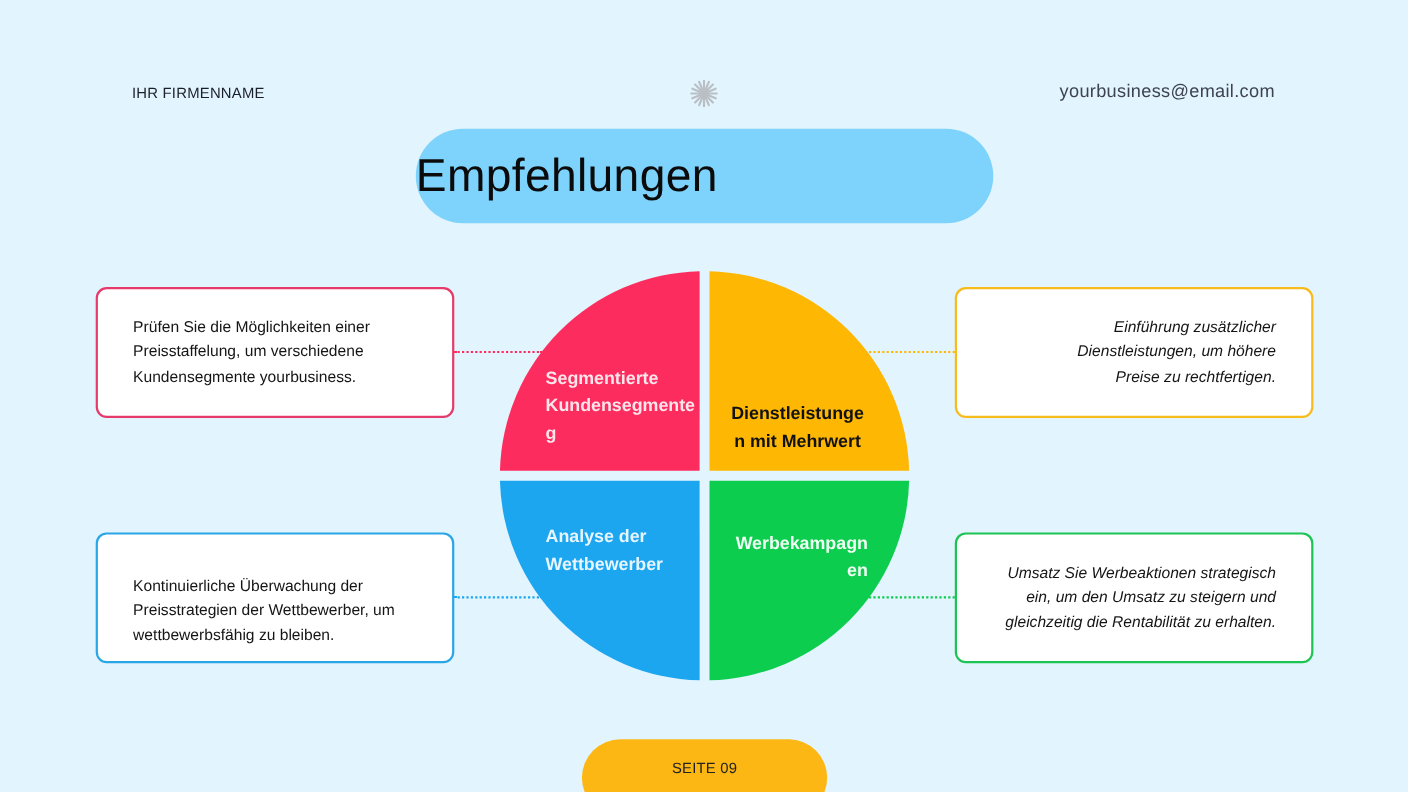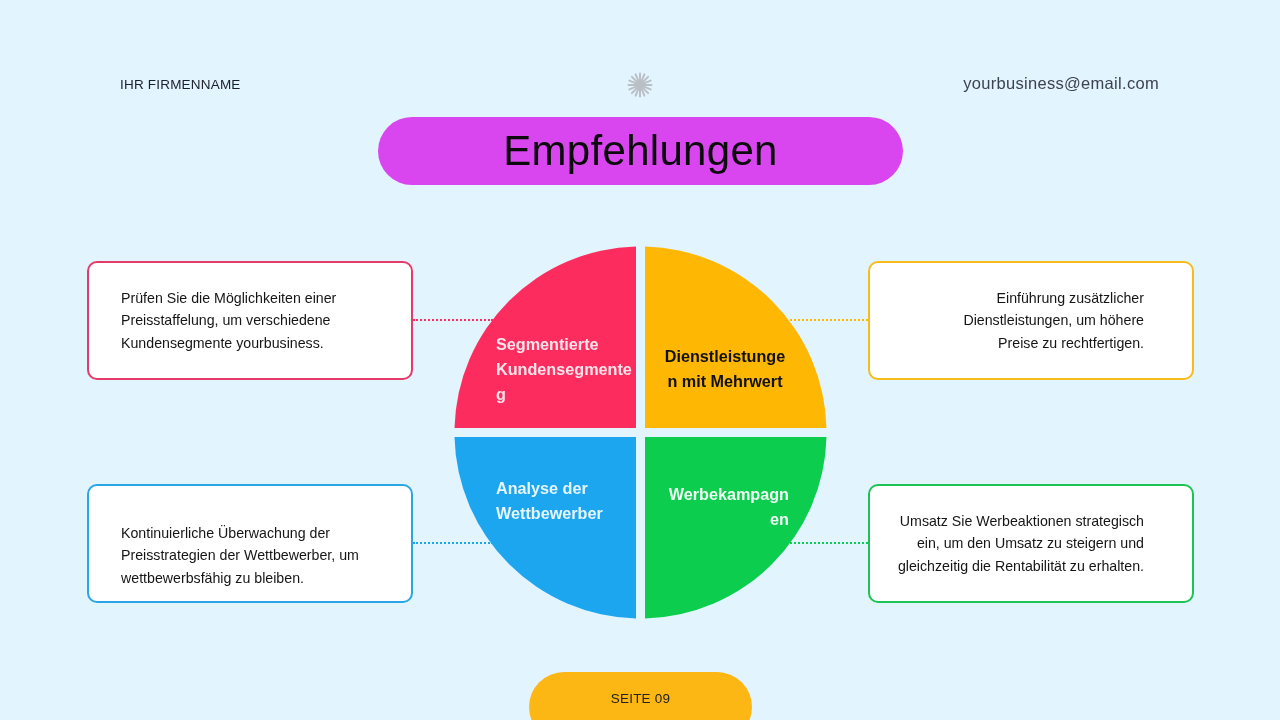--- a/index.html
+++ b/index.html
@@ -15,54 +15,54 @@
     font-size: 13.5px; color: #1b1f2a; letter-spacing: 0.2px;
   }
   .email {
     position: absolute; right: 121px; top: 74px;
     font-size: 16.5px; color: #3d4250; letter-spacing: 0.3px;
   }
   .logo {
     position: absolute; left: 627px; top: 72px; width: 26px; height: 26px;
   }
   .title-pill {
-    position: absolute; left: 378px; top: 117px; width: 525px; height: 68px;
-    background: #d946ef; border-radius: 43px;
-    display: flex; align-items: center; justify-content: center;
+    position: absolute; left: 378px; top: 117px; width: 525px; height: 86px;
+    background: #7dd3fc; border-radius: 43px;
+    display: flex; align-items: center; justify-content: flex-start;
   }
   .title-pill span {
     font-size: 42px; color: #0b0b0b; letter-spacing: 0.3px;
   }
   .card {
     position: absolute; width: 326px; height: 119px;
     background: #ffffff; border: 2px solid; border-radius: 10px;
     display: flex; align-items: center;
   }
   .card p {
     font-size: 14.2px; line-height: 22.2px; color: #151515;
   }
   .card.left p { text-align: left; padding-left: 32px; padding-right: 20px; }
-  .card.right p { text-align: right; padding-right: 48px; padding-left: 20px; width: 100%; }
+  .card.right p { text-align: right; padding-right: 32px; padding-left: 20px; width: 100%; font-style: italic; }
   .card-tl { left: 87px; top: 261px; border-color: #e63a6a; }
   .card-tr { left: 868px; top: 261px; border-color: #f7bc1c; }
   .card-bl { left: 87px; top: 484px; border-color: #2aa5e6; }
   .card-br { left: 868px; top: 484px; border-color: #1cc453; }
   .card-bl p { padding-left: 31px; margin-top: 24px; }
   .card-br p { padding-right: 33px; }
 
   .connector {
     position: absolute; height: 0; border-top: 2.5px dotted;
   }
   .diagram { position: absolute; left: 0; top: 0; width: 1280px; height: 720px; }
   .q-label {
     position: absolute; font-weight: bold; font-size: 16.2px; line-height: 25px;
     font-family: "Liberation Sans", "DejaVu Sans", sans-serif;
   }
   .q-tl { left: 496px; top: 332px; color: #fde5ec; width: 125px; }
-  .q-tr { left: 655px; top: 344px; color: #111; width: 140px; text-align: center; }
+  .q-tr { left: 655px; top: 364px; color: #111; width: 140px; text-align: center; }
   .q-bl { left: 496px; top: 476px; color: #e6f5ff; width: 130px; }
   .q-br { left: 653px; top: 482px; color: #f0fff4; width: 136px; text-align: right; }
   .page-pill {
     position: absolute; left: 529px; top: 672px; width: 223px; height: 70px;
     background: #fdb714; border-radius: 35px;
     display: flex; justify-content: center;
   }
   .page-pill span {
     margin-top: 19px; font-size: 13.5px; color: #222; letter-spacing: 0.2px;
   }

